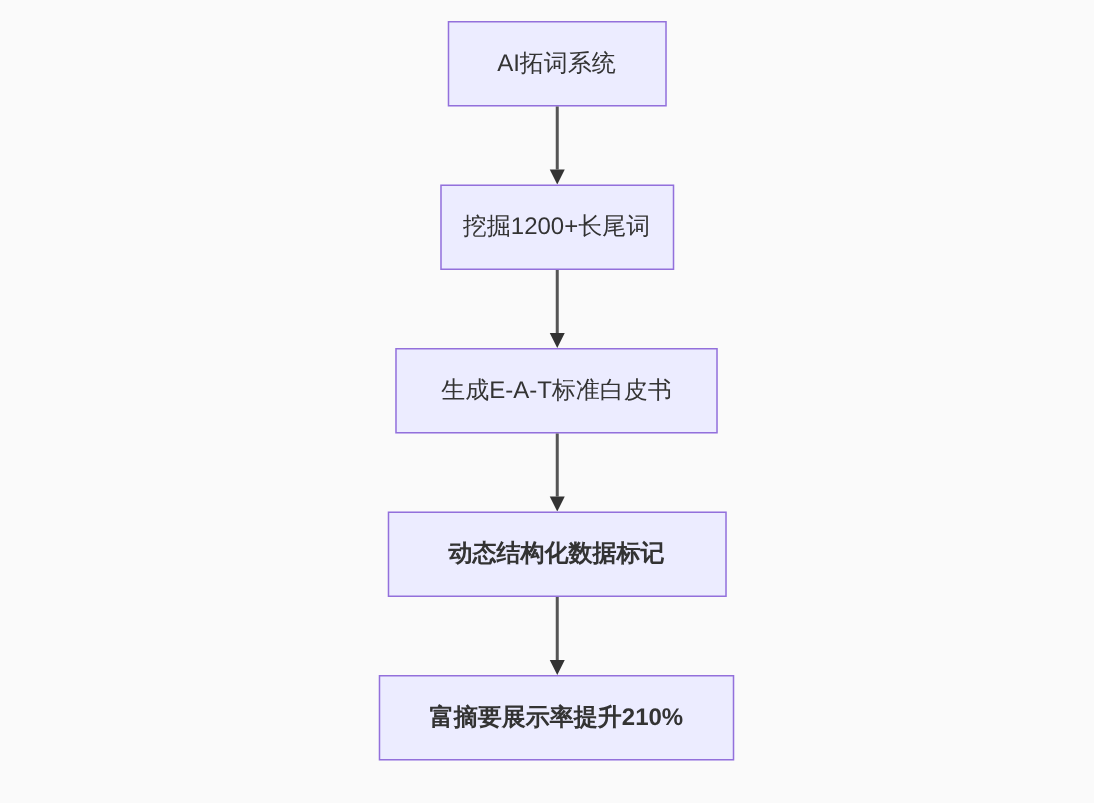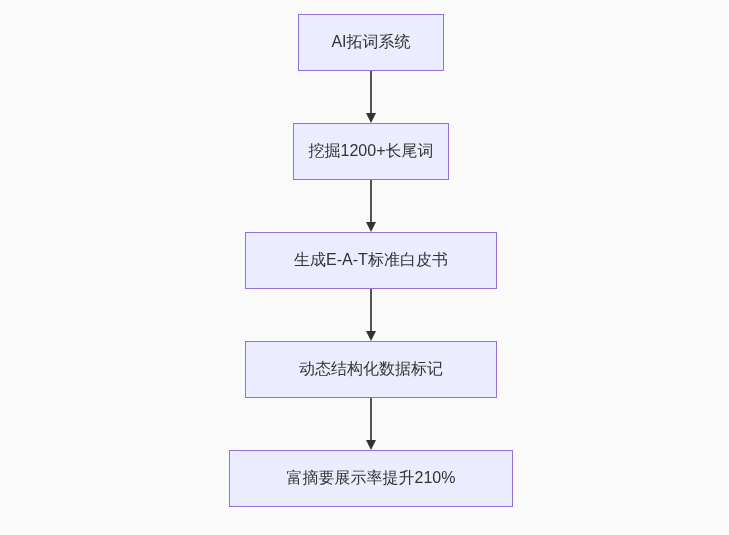--- a/index.html
+++ b/index.html
@@ -31,23 +31,23 @@
     color: #333333;
     font-size: 16px;
     display: flex;
     align-items: center;
     justify-content: center;
     text-align: center;
     white-space: nowrap;
   }
   .n1 { width: 146px; }
   .n2 { width: 156px; }
-  .n3 { width: 252px; }
-  .n4 { width: 252px; }
-  .n5 { width: 284px; }
+  .n3 { width: 215px; }
+  .n4 { width: 226px; font-weight: bold; }
+  .n5 { width: 237px; font-weight: bold; }
   .flow-connector {
     height: 52px;
     display: flex;
     flex-direction: column;
     align-items: center;
     justify-content: flex-start;
   }
   .edge-line {
     width: 2px;
     flex: 1;

